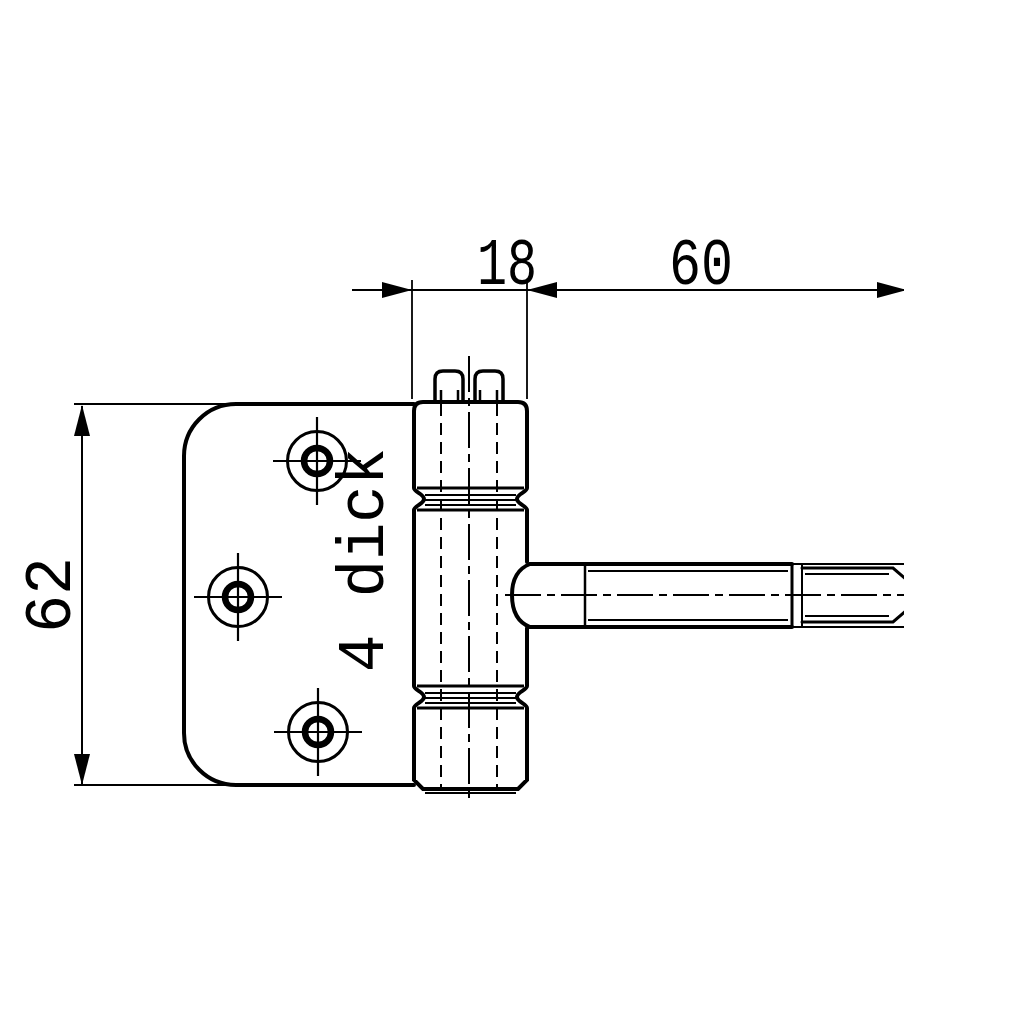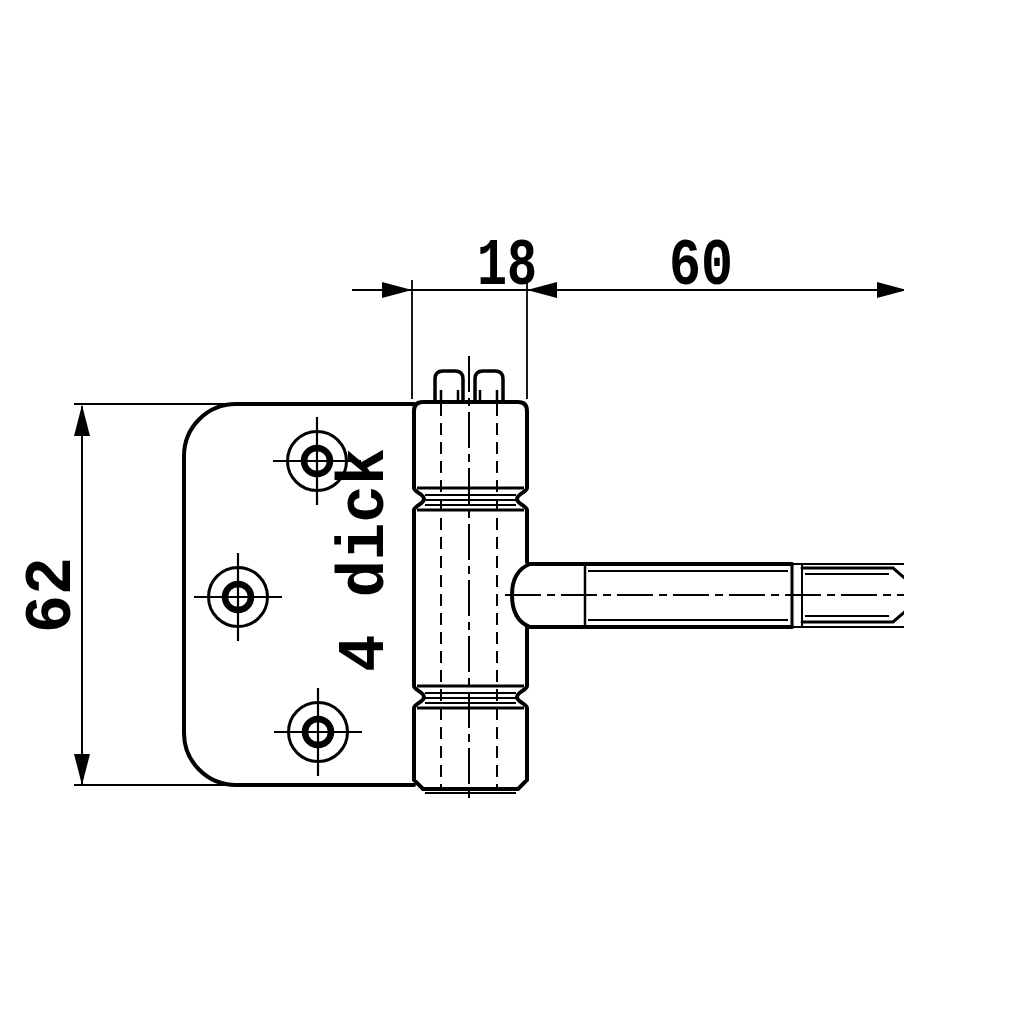--- a/index.html
+++ b/index.html
@@ -3,21 +3,20 @@
 <meta charset="utf-8">
 <style>
   :root { --line-color: #000000; --bg-color: #ffffff; }
   html, body { margin: 0; padding: 0; background: var(--bg-color); }
   .canvas {
     position: relative;
     width: 904px;
     height: 1024px;
     background: var(--bg-color);
     overflow: hidden;
-    font-weight: bold;
   }
   svg { display: block; }
   .stroke { stroke: var(--line-color); fill: none; }
   .fillshape { fill: var(--line-color); stroke: none; }
   text {
     font-family: "Liberation Mono", "DejaVu Sans Mono", monospace;
     fill: var(--line-color);
     font-size: 66px;
   }
 </style>

